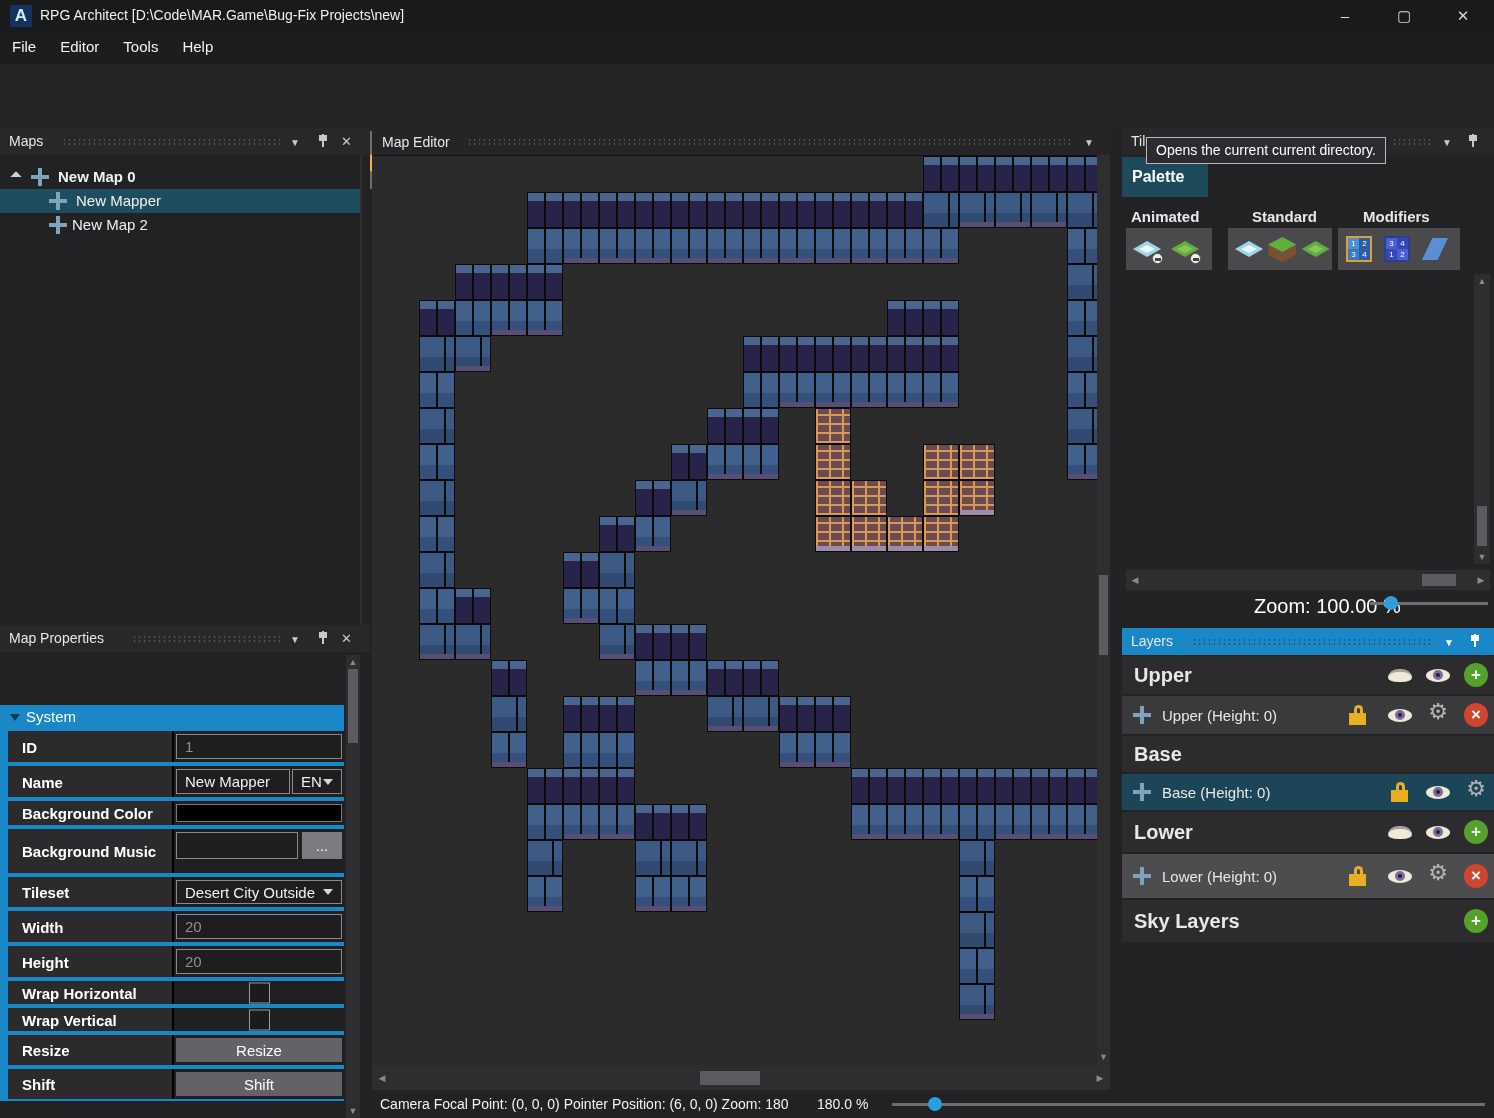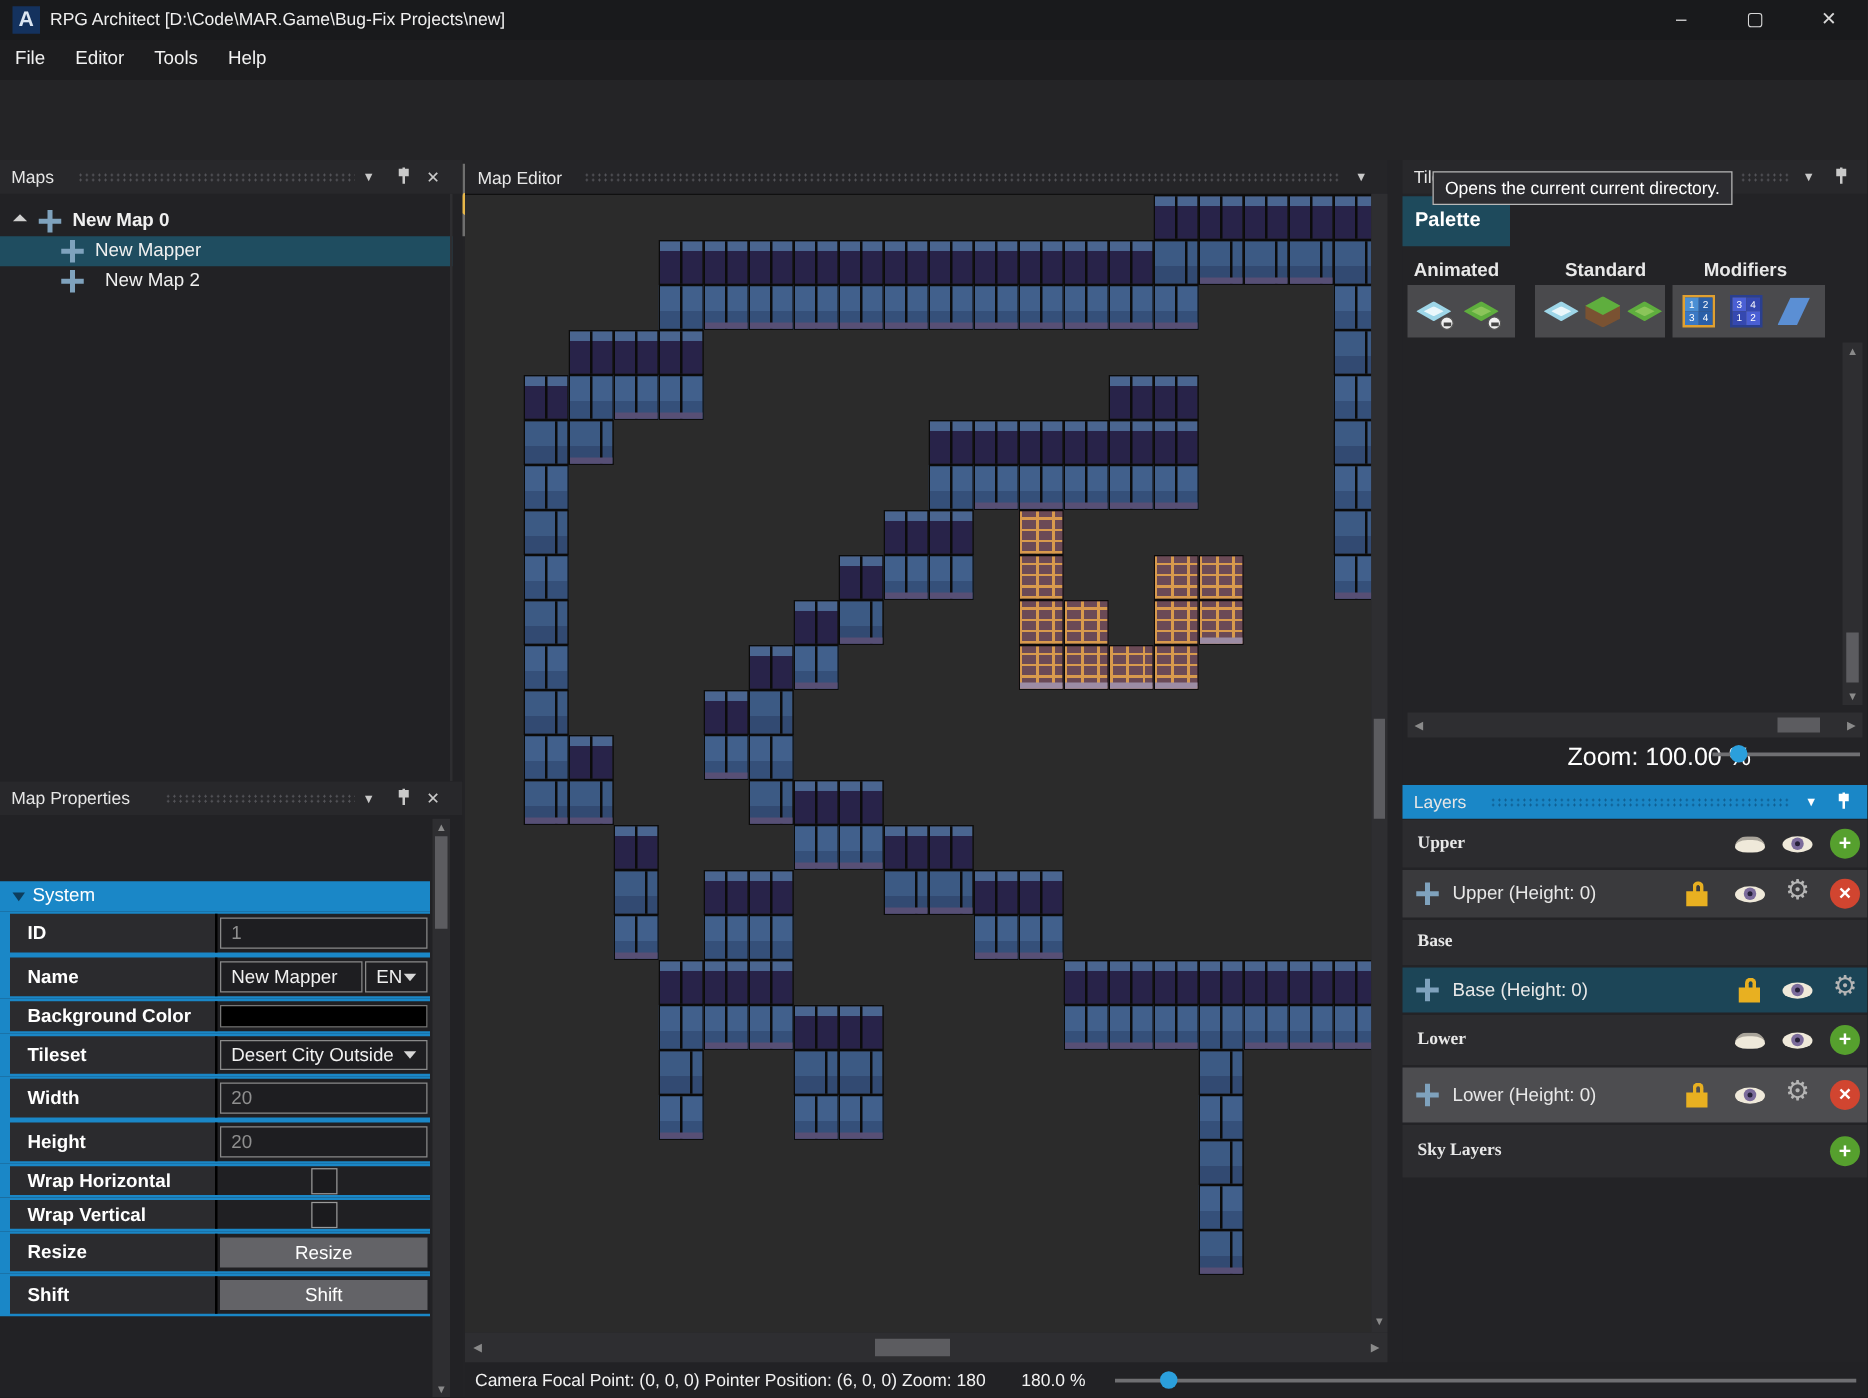--- a/index.html
+++ b/index.html
@@ -124,21 +124,21 @@
   .mgrid { position:absolute; left:4px; top:4px; width:26px; height:26px; border:2px solid #e0a030;
     display:grid; grid-template-columns:1fr 1fr; grid-template-rows:1fr 1fr; }
   .mgrid span { font-size:8px; color:#fff; text-align:center; line-height:11px; }
   .mgrid2 { border-color:#2a3f8f; }
   .ramp { position:absolute; left:4px; top:6px; width:26px; height:22px; background:#5b8fd4;
     clip-path:polygon(40% 0,100% 0,60% 100%,0 100%); }
   .zoom-label { position:absolute; font-size:20px; color:#fff; }
   .layers-list { position:absolute; left:0; top:528px; width:372px; }
   .lrow { position:relative; width:372px; }
   .lrow .txt { position:absolute; left:12px; top:50%; transform:translateY(-50%); font-size:16px; }
-  .lrow.group .txt { font-weight:bold; font-size:14px;font-family:Liberation Serif, serif; }
+  .lrow.group .txt { font-weight:bold; font-size:20px; }
   .lrow .txt.ind { left:40px; font-weight:normal; font-size:15px; }
   .lic { position:absolute; top:50%; transform:translateY(-50%); width:28px; height:28px; }
   .circ { position:absolute; left:2px; top:2px; width:24px; height:24px; border-radius:50%;
     color:#fff; font-size:17px; font-weight:bold; text-align:center; line-height:23px; }
   .eye-w { position:absolute; left:2px; top:8px; width:24px; height:13px; background:#efe9da; border-radius:50%; }
   .eye-i { position:absolute; left:9px; top:9px; width:10px; height:10px; background:#7b6b9b; border-radius:50%; }
   .eye-p { position:absolute; left:12px; top:12px; width:4px; height:4px; background:#262038; border-radius:50%; }
   .lockb { position:absolute; left:5px; top:12px; width:17px; height:12px; background:#e8b021; }
   .locks { position:absolute; left:7px; top:4px; width:9px; height:9px; border:3px solid #e8b021;
     border-bottom:none; border-radius:5px 5px 0 0; transform:translateX(3px); }
@@ -300,21 +300,21 @@
             <b class="h"></b>
             <b class="v"></b>
           </span>
           <span class="tree-label" style="left: 76px;">New Mapper</span>
         </div>
         <div class="tree-row" style="top: 85px;">
           <span class="movei" style="left: 48px; top: 2px;">
             <b class="h"></b>
             <b class="v"></b>
           </span>
-          <span class="tree-label" style="left: 84px;">New Map 2</span>
+          <span class="tree-label" style="left: 72px;">New Map 2</span>
         </div>
       </div>
     <div class="sb-track" style="left:360px;top:27px;width:2px;height:470px"></div>
   </div>
 
   <div class="props-panel">
     <div class="phead" style="left:0;top:0;width:370px">
       <span class="ttl">Map Properties</span>
       <span class="dots" style="left:132px;width:152px"></span>
       <span class="hbtn" style="left:290px;top:9px">▼</span>
@@ -342,20 +342,29 @@
             <div class="vbox" style="right: 54px;">New Mapper</div>
             <div class="vbox" style="left: 118px;">EN<span class="darr"></span></div>
           </div>
         </div>
         <div class="prow" style="height: 28px;">
           <div class="lab">
             <span>Background Color</span>
           </div>
           <div class="val">
             <div class="vbox" style="background:#000000;border-color:#777"></div>
+          </div>
+        </div>
+        <div class="prow" style="height: 48px;">
+          <div class="lab">
+            <span>Background Music</span>
+          </div>
+          <div class="val">
+            <div class="vbox" style="right: 46px; bottom: 14px;"></div>
+            <div class="pbtn" style="left: 128px; bottom: 14px; background: rgb(124, 124, 128);">...</div>
           </div>
         </div>
         <div class="prow" style="height: 34px;">
           <div class="lab">
             <span>Tileset</span>
           </div>
           <div class="val">
             <div class="vbox">Desert City Outside<span class="darr"></span></div>
           </div>
         </div>

